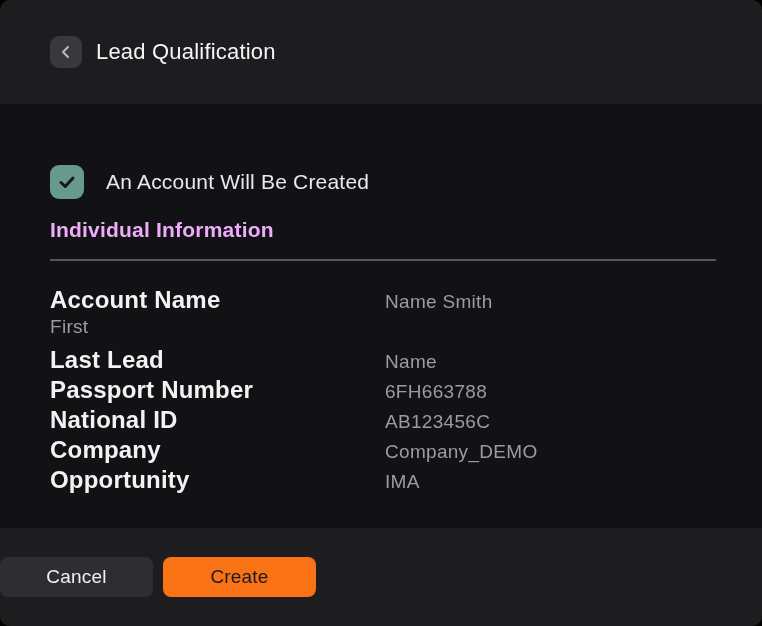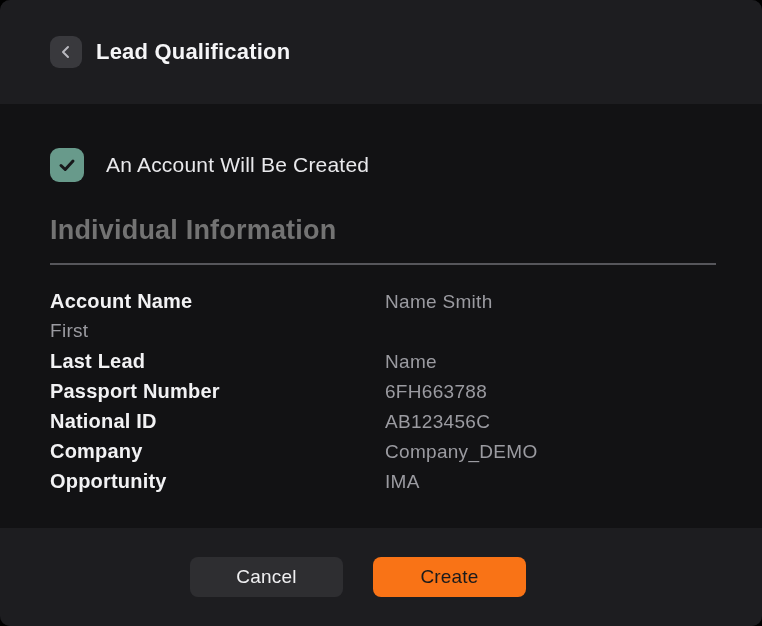--- a/index.html
+++ b/index.html
@@ -32,90 +32,90 @@
     border-radius: 9px;
     display: flex; align-items: center; justify-content: center;
     cursor: pointer;
     flex: 0 0 auto;
   }
   .back-btn svg { display: block; }
   .header-title {
     margin-left: 14px;
     color: #f5f5f7;
     font-size: 22px;
-    font-weight: 700;
+    font-weight: 400;
     letter-spacing: 0.2px;
   }
   
   .body {
     position: absolute; top: 104px; left: 0; right: 0; bottom: 98px;
     background: #121214;
     padding: 0 46px 0 50px;
   }
   .checkbox-row {
-    margin-top: 44px;
+    margin-top: 61px;
     display: flex; align-items: center;
     cursor: pointer;
   }
   .checkbox {
     width: 34px; height: 34px;
     background: #689a8b;
     border-radius: 9px;
     display: flex; align-items: center; justify-content: center;
     flex: 0 0 auto;
   }
   .checkbox svg { display: block; }
   .checkbox-label {
     margin-left: 22px;
     color: #e9e9ec;
     font-size: 21px;
     font-weight: 400;
     letter-spacing: 0.2px;
   }
   .section-title {
-    margin-top: 33px;
-    color: #737373;
-    font-size: 27px;
+    margin-top: 19px;
+    color: #f0abfc;
+    font-size: 21px;
     font-weight: 700;
     letter-spacing: 0.2px;
   }
   .divider {
     margin-top: 17px;
     height: 2px;
     background: #56565b;
     border: none;
   }
   .fields {
     margin-top: 25px;
   }
   .field-row {
     display: grid;
     grid-template-columns: 335px 1fr;
     align-items: baseline;
     height: 30px;
   }
   .field-label {
     color: #f2f2f4;
-    font-size: 20px;
+    font-size: 24px;
     font-weight: 700;
     letter-spacing: 0.2px;
   }
   .field-value {
     color: #9b9ba1;
     font-size: 19px;
     font-weight: 400;
     letter-spacing: 0.3px;
   }
   
   .footer {
     position: absolute; left: 0; right: 0; bottom: 0;
     height: 98px;
     background: #1d1d20;
-    display: flex; align-items: center; justify-content: center;
-    gap: 30px;
+    display: flex; align-items: center; justify-content: flex-start;
+    gap: 10px;
     padding-right: 46px;
   }
   .btn {
     height: 40px;
     min-width: 153px;
     border: none;
     border-radius: 8px;
     font-family: "Liberation Sans", "DejaVu Sans", sans-serif;
     font-size: 19px;
     cursor: pointer;

